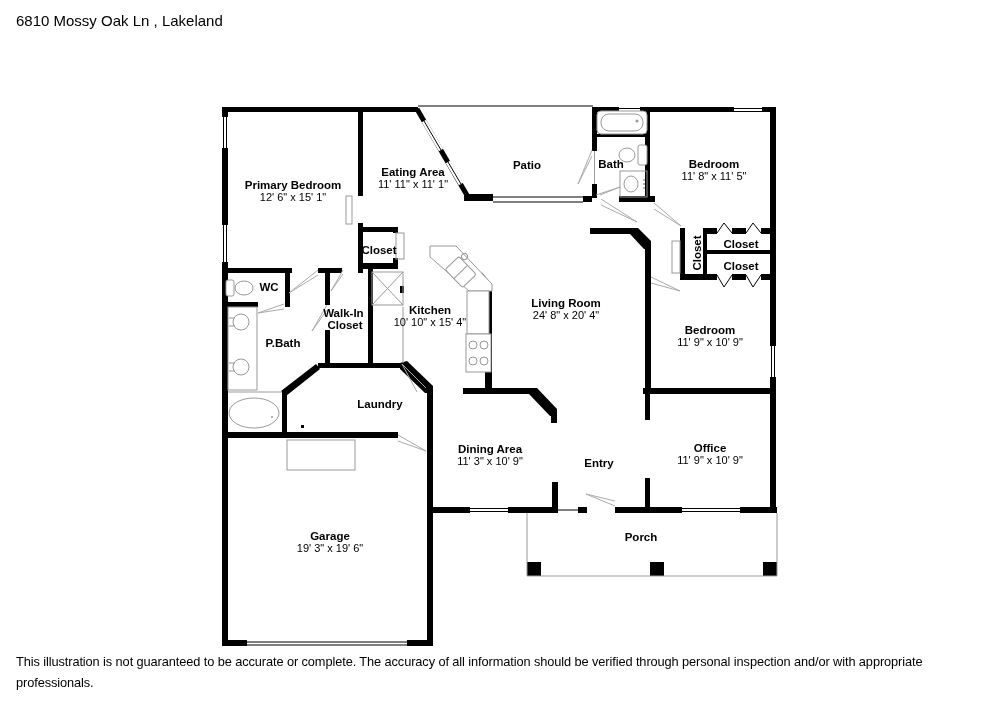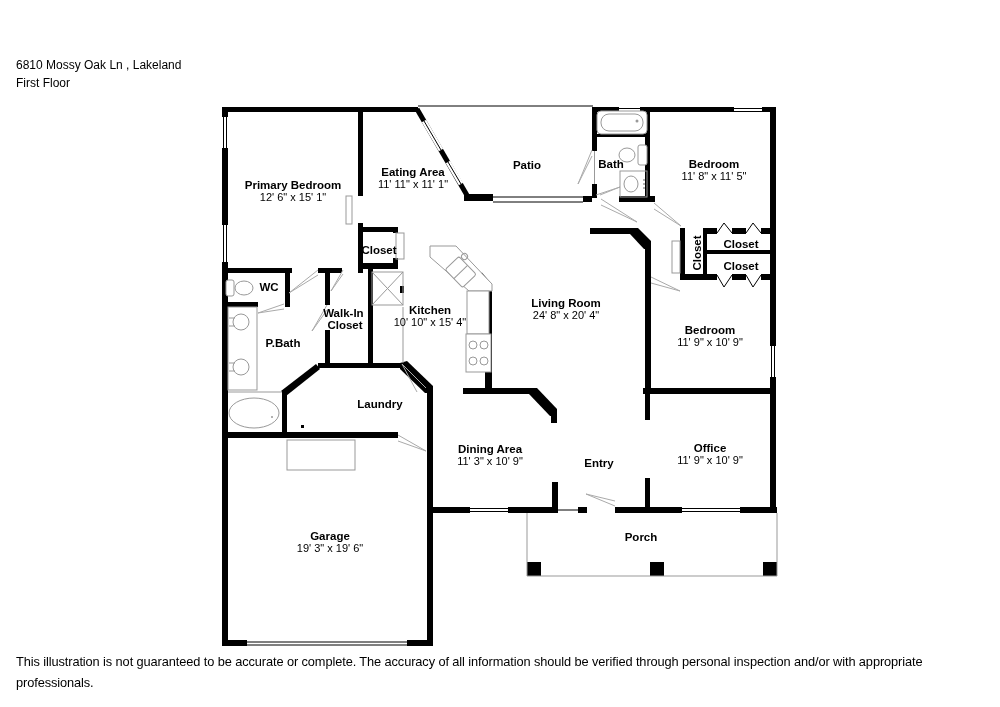--- a/index.html
+++ b/index.html
@@ -1,38 +1,37 @@
 <!DOCTYPE html>
 <html><head>
 <meta charset="utf-8">
 <style>
   html,body{margin:0;padding:0;background:#fff;}
   .page{position:relative;width:1000px;height:707px;background:#fff;overflow:hidden;
         font-family:"Liberation Sans", sans-serif;color:#000;}
-  .hdr{position:absolute;left:16px;top:12px;font-size:12px;line-height:18px;margin-top:44px;}
+  .hdr{position:absolute;left:16px;top:12px;font-size:15px;line-height:18px;}
   .ftr{position:absolute;left:16px;top:651px;font-size:12.8px;line-height:21px;letter-spacing:-0.1px;}
   svg{position:absolute;left:0;top:0;}
   svg text{font-family:"Liberation Sans", sans-serif;fill:#000;}
   .rname{font-size:11.5px;font-weight:bold;}
   .rdims{font-size:11px;}
   .wall{fill:#000;stroke:none;}
   .win{stroke:#000;stroke-width:1;fill:none;}
   .fix{stroke:#999;stroke-width:1;fill:#fff;}
   .fixn{stroke:#999;stroke-width:1;fill:none;}
   .door{stroke:#aaa;stroke-width:1;fill:none;}
   .chev{stroke:#000;stroke-width:1;fill:none;}
 </style>
 </head>
 <body>
 
 <div class="page">
 
   <div class="hdr">
     <div>6810 Mossy Oak Ln , Lakeland</div>
-    <div>First Floor</div>
   </div>
 
   <svg width="1000" height="707" viewBox="0 0 1000 707">
 
     <g>
 
       <rect class="wall" x="222" y="107" width="6" height="10"></rect>
       <rect class="wall" x="222" y="148" width="6" height="77"></rect>
       <rect class="wall" x="222" y="262" width="6" height="384"></rect>
 

